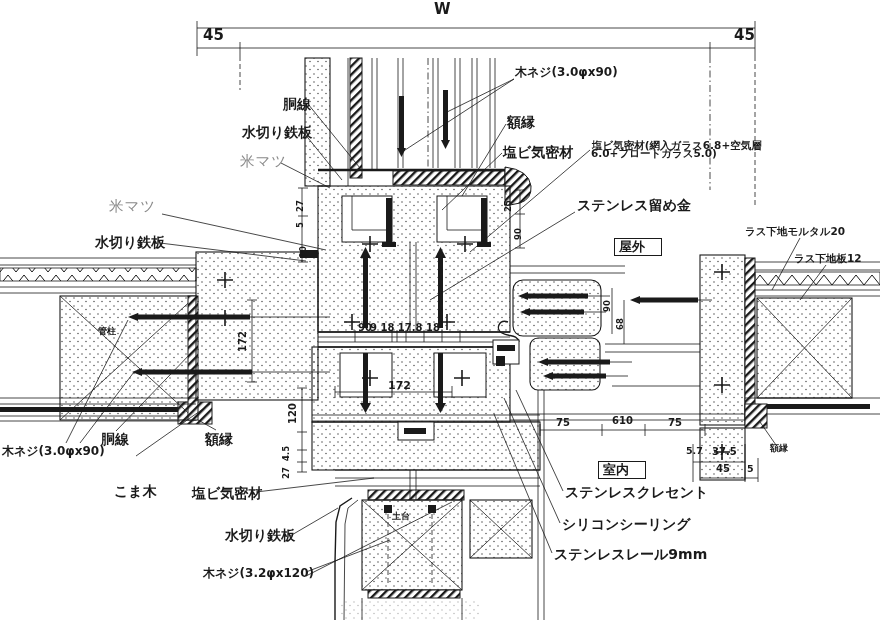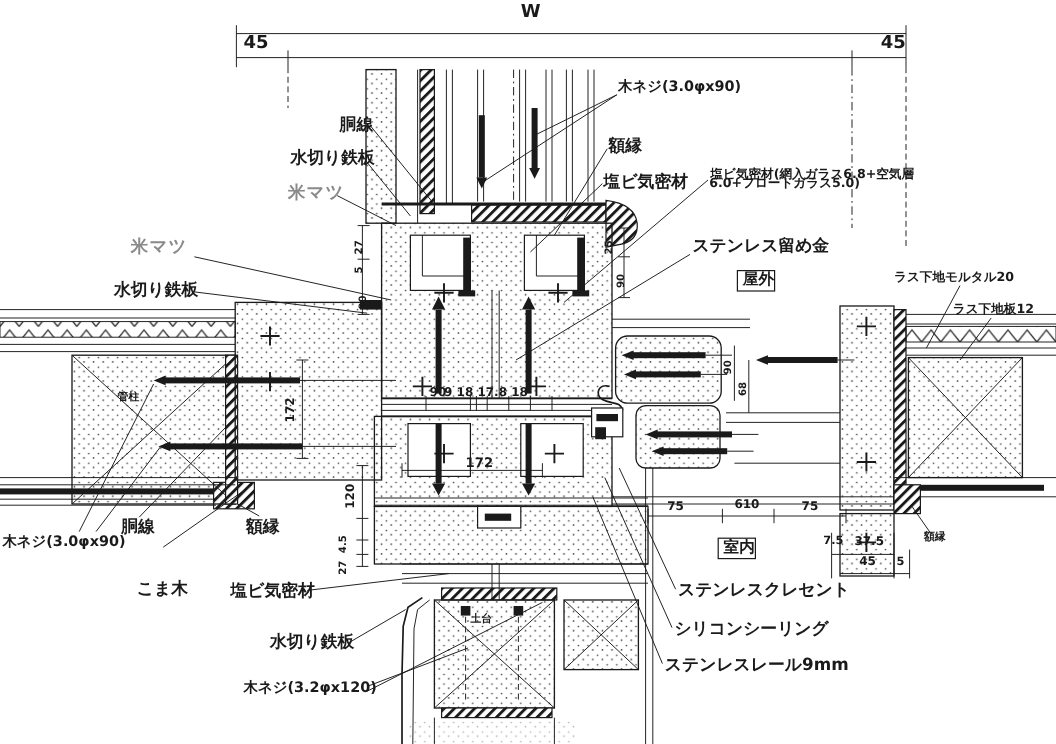--- a/index.html
+++ b/index.html
@@ -6,22 +6,22 @@
   html,body{margin:0;padding:0;background:var(--paper);}
   .stage{position:relative;width:880px;height:620px;background:var(--paper);
          font-family:"DejaVu Sans","Liberation Sans",sans-serif;overflow:hidden;}
   svg{position:absolute;left:0;top:0;}
   .lbl{position:absolute;white-space:nowrap;color:var(--ink);
        font-size:14px;font-weight:700;line-height:1;}
   .big{font-size:15px;}
   .sm{font-size:12px;}
   .xs{font-size:10.5px;}
   .tiny{font-size:9px;}
-  .muted{color:var(--muted);font-weight:700;font-size:14.5px;letter-spacing:1px;}
-  .boxed{border:1.5px solid var(--ink);padding:1px 0 2px 4px;font-size:13px;}
+  .muted{color:var(--muted);font-weight:400;font-size:14.5px;letter-spacing:1px;}
+  .boxed{border:1.5px solid var(--ink);padding:1px 16px 2px 4px;font-size:13px;margin-top:13px;}
   .dim{position:absolute;white-space:nowrap;color:var(--ink);
        font-size:10px;font-weight:700;line-height:1;}
   .d11{font-size:11px;} .d9{font-size:9.5px;} .d8{font-size:8.5px;}
   .rot{transform:rotate(-90deg);transform-origin:0 0;}
   
   .ln{stroke:var(--ink);stroke-width:.8;fill:none;}
   .ln2{stroke:var(--ink);stroke-width:1.4;fill:none;}
   .ln3{stroke:var(--ink);stroke-width:2.4;fill:none;}
   .dsh{stroke-dasharray:5 3;}
   .ddot{stroke-dasharray:7 3 1.5 3;}
@@ -354,21 +354,21 @@
 <div class="lbl" style="left:554px;top:547px">ステンレスレール9mm</div>
 <div class="lbl tiny" style="left:770px;top:444px">額縁</div>
 <div class="lbl tiny" style="left:392px;top:512px">土台</div>
 
 <div class="dim" style="left:358px;top:323px">90</div>
 <div class="dim" style="left:370px;top:323px">9 18 17.8 18</div>
 <div class="dim d11" style="left:388px;top:380px">172</div>
 <div class="dim" style="left:556px;top:418px">75</div>
 <div class="dim" style="left:612px;top:416px">610</div>
 <div class="dim" style="left:668px;top:418px">75</div>
-<div class="dim d9" style="left:686px;top:446px">7.5</div>
+<div class="dim d9" style="left:686px;top:446px">5.7</div>
 <div class="dim" style="left:712px;top:447px">37.5</div>
 <div class="dim" style="left:716px;top:464px">45</div>
 <div class="dim d9" style="left:747px;top:464px">5</div>
 
 <div class="dim d8 rot" style="left:296px;top:212px">27</div>
 <div class="dim d8 rot" style="left:296px;top:228px">5</div>
 <div class="dim d8 rot" style="left:299px;top:258px">90</div>
 <div class="dim d8 rot" style="left:504px;top:212px">25</div>
 <div class="dim d8 rot" style="left:514px;top:240px">90</div>
 <div class="dim rot" style="left:238px;top:352px">172</div>

